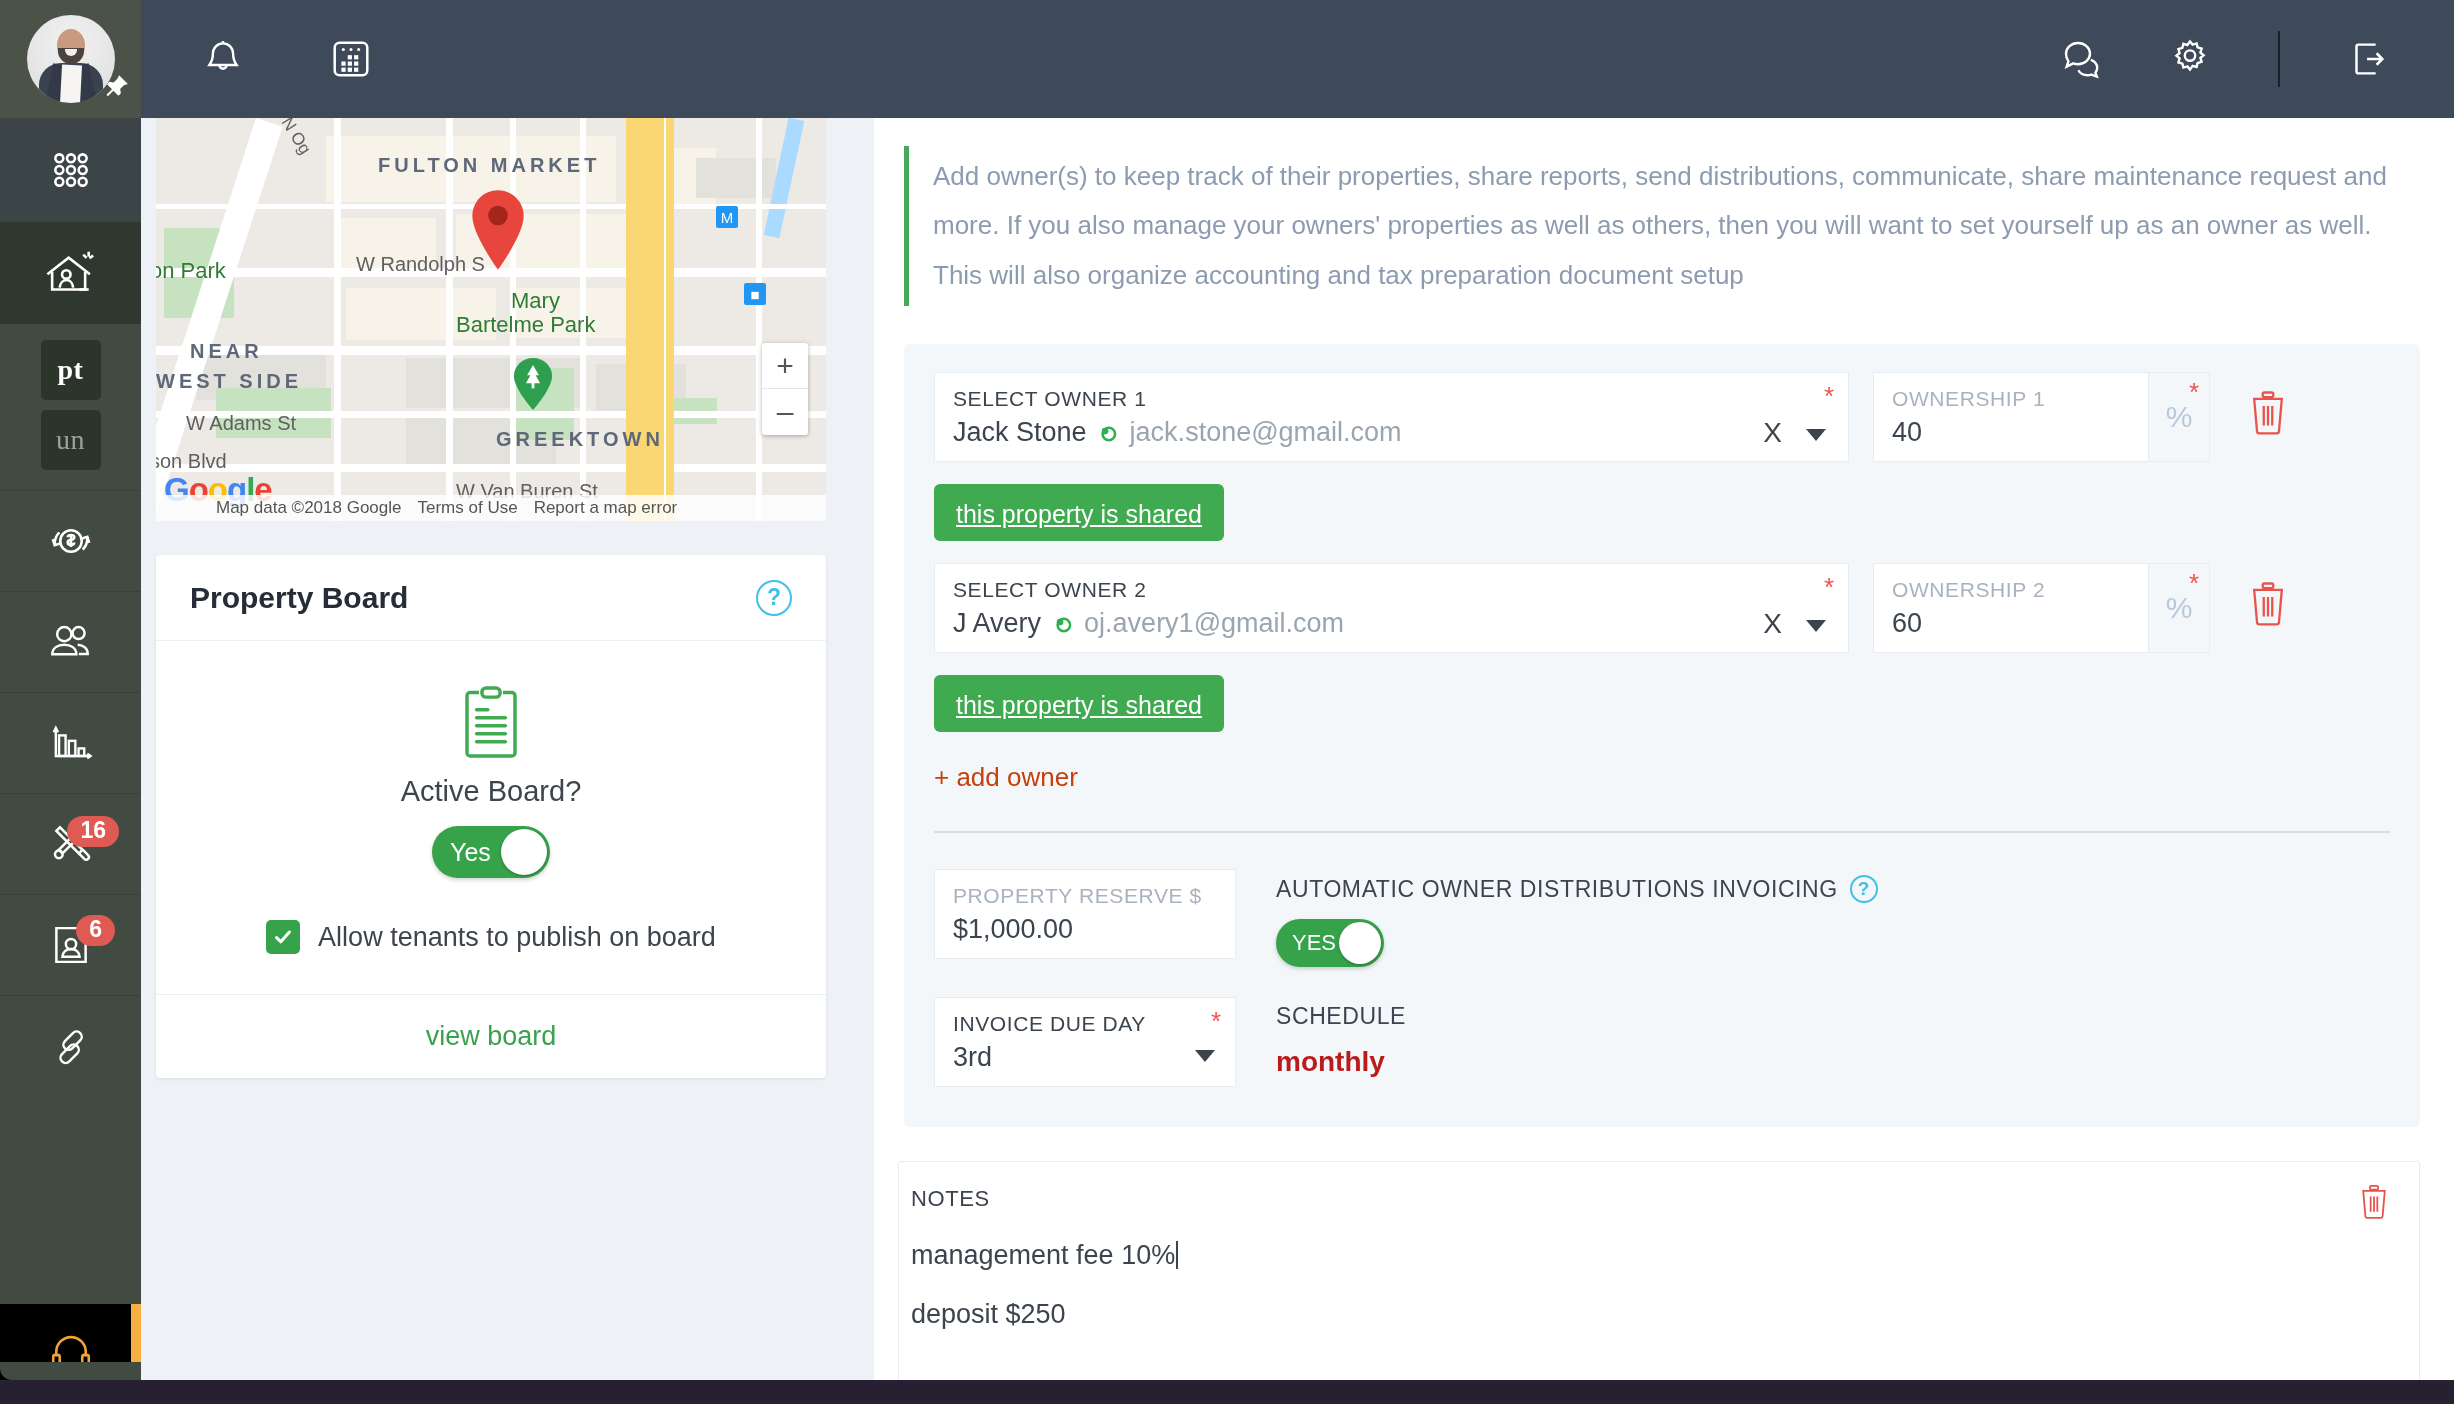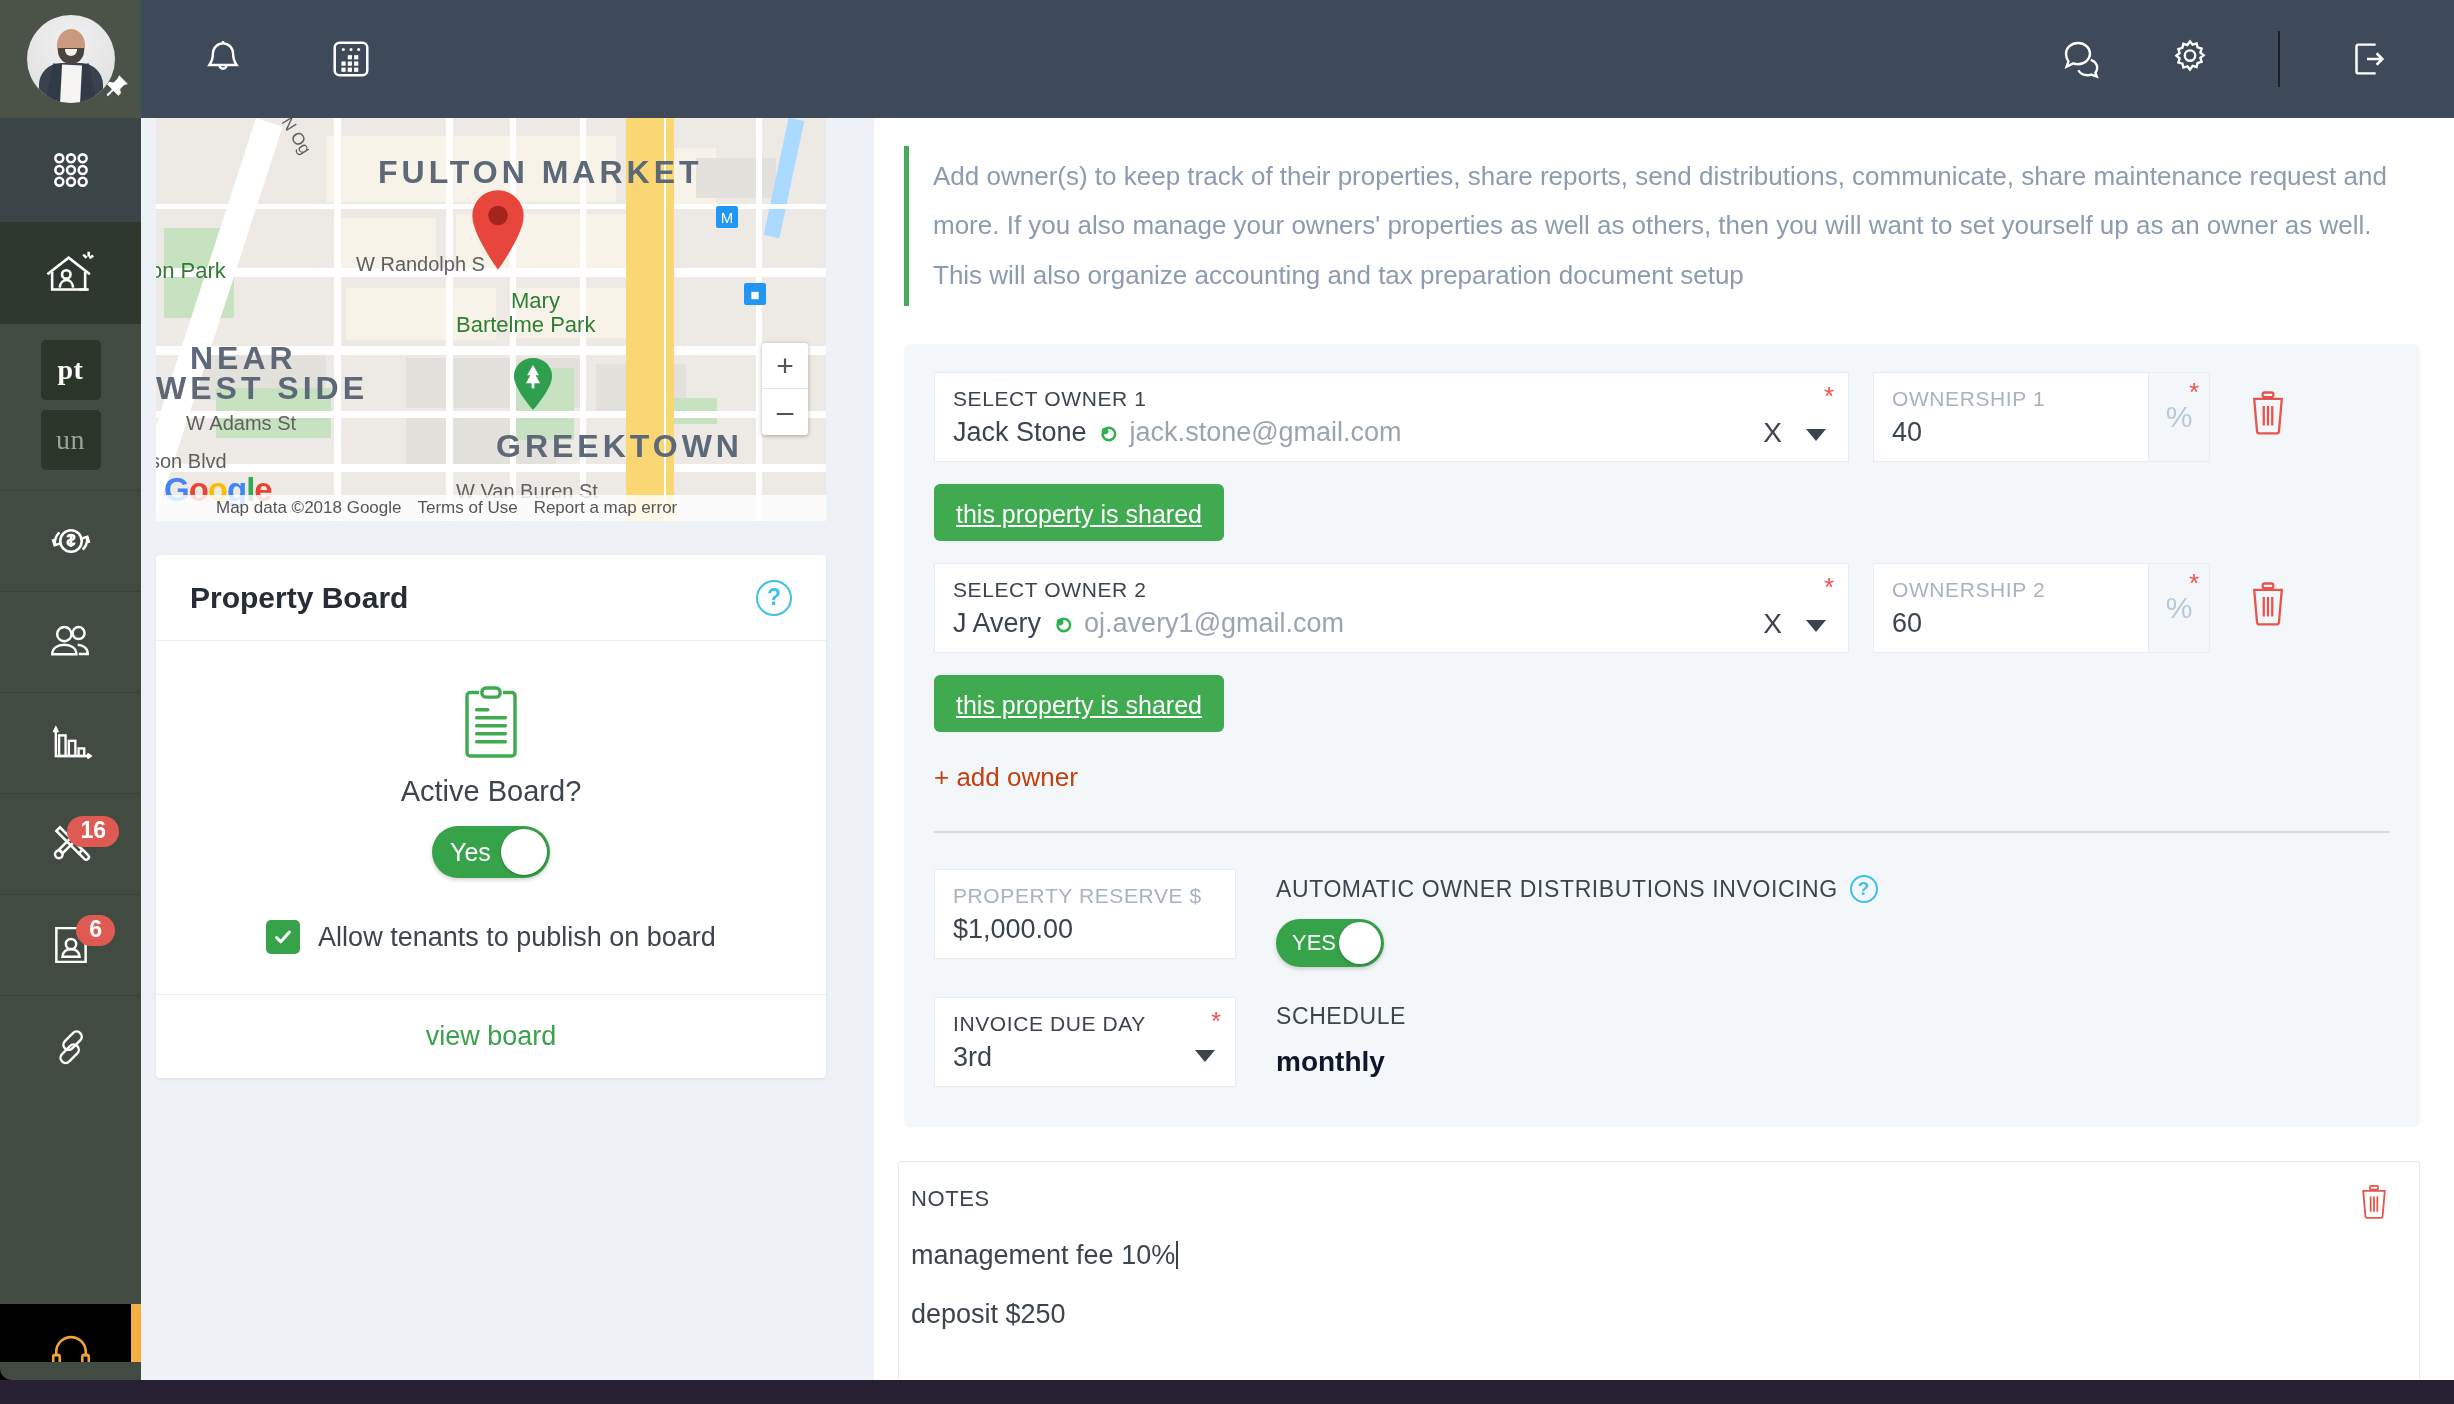--- a/index.html
+++ b/index.html
@@ -110,21 +110,21 @@
   }
   .map-base { position:absolute; inset:0; background:#edeae5; }
   .blk { position:absolute; background:#f7f3e9; }
   .blk2{ position:absolute; background:#e3e1dc; }
   .grn { position:absolute; background:#c7e2c0; }
   .road{ position:absolute; background:#ffffff; }
   .hwy { position:absolute; background:#fbd774; }
   .water{position:absolute; background:#aadaff;}
   .maplabel {
     position: absolute; color: #5d6878; font-weight: bold;
-    letter-spacing: 4px; font-size: 32px; white-space: nowrap;
+    letter-spacing: 4px; font-size: 20px; white-space: nowrap;
   }
   .maplabel.sm { letter-spacing: 0; font-weight: normal; font-size: 20px; color:#5f5f5f;}
   .maplabel.park { color:#2e7d32; letter-spacing:0; font-weight:normal; font-size:22px;}
   .pin {
     position: absolute; width: 56px; height: 80px;
   }
   .mstop { position:absolute; width:22px; height:22px; background:#2196f3; color:#fff; font-size:15px; display:flex; align-items:center; justify-content:center; border-radius:2px;}
   .map-ctrl {
     position: absolute; right: 18px; bottom: 86px;
     width: 46px; background: #ffffff; border-radius: 3px;
@@ -272,21 +272,21 @@
   .side-label {
     font-size: 23px; letter-spacing: .6px; color: #3c444e;
     text-transform: uppercase; display: flex; align-items: center; gap: 12px;
   }
   .help-small {
     width: 28px; height: 28px; border-radius: 50%;
     border: 2px solid #3ec0e8; color: #3ec0e8;
     font-size: 19px; font-weight: bold;
     display: flex; align-items: center; justify-content: center; cursor: pointer;
   }
-  .side-value { font-size: 28px; font-weight: bold; color: #0f172a; margin-top: 16px; }
+  .side-value { font-size: 28px; font-weight: bold; color: #b91c1c; margin-top: 16px; }
   .invoice-field { width: 302px; }
   .invoice-field .caret { right: 20px; top: 52px; }
   .notes-box {
     margin: 34px 34px 0 24px;
     background: #ffffff; border: 1px solid #e6ecf1;
     border-radius: 3px;
     padding: 24px 12px; height: 240px; position: relative;
   }
   .notes-label { font-size: 22px; letter-spacing: .6px; color: #3c444e; text-transform: uppercase;}
   .notes-line { font-size: 27px; color: #3c444e; margin-top: 28px; }

